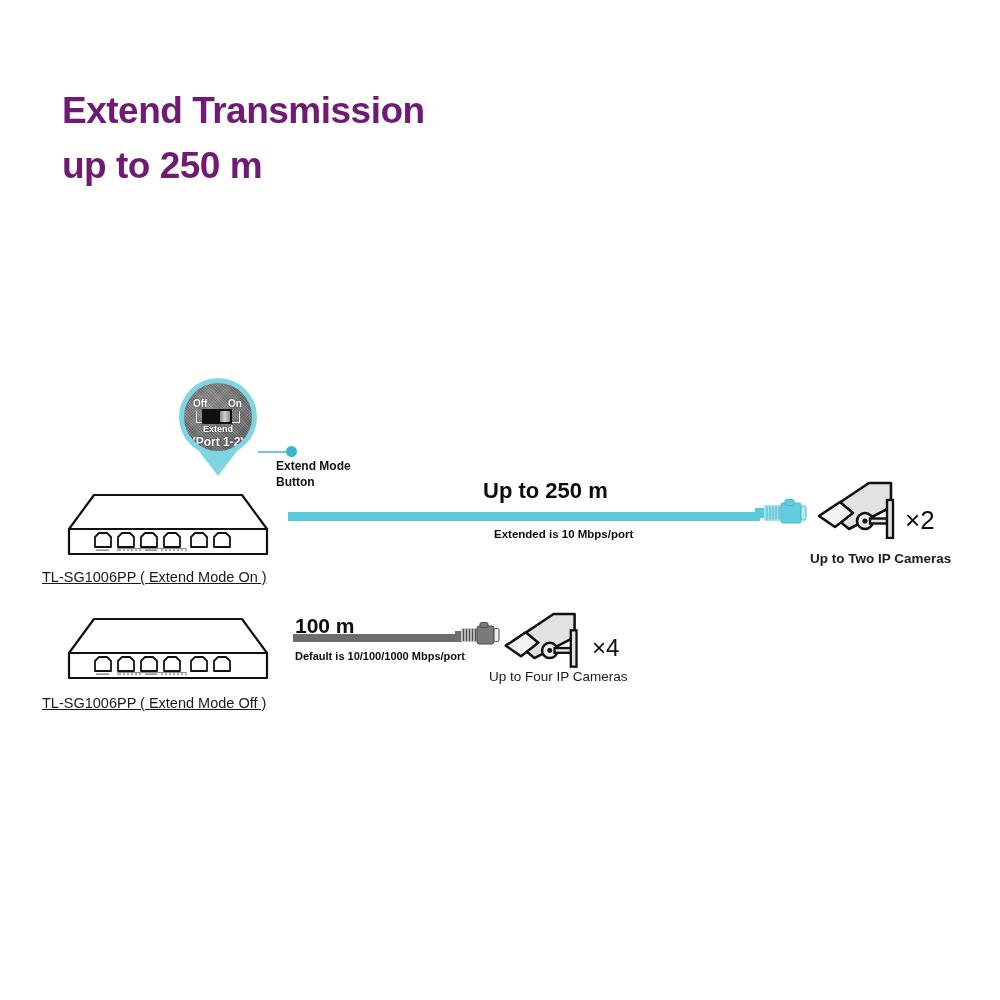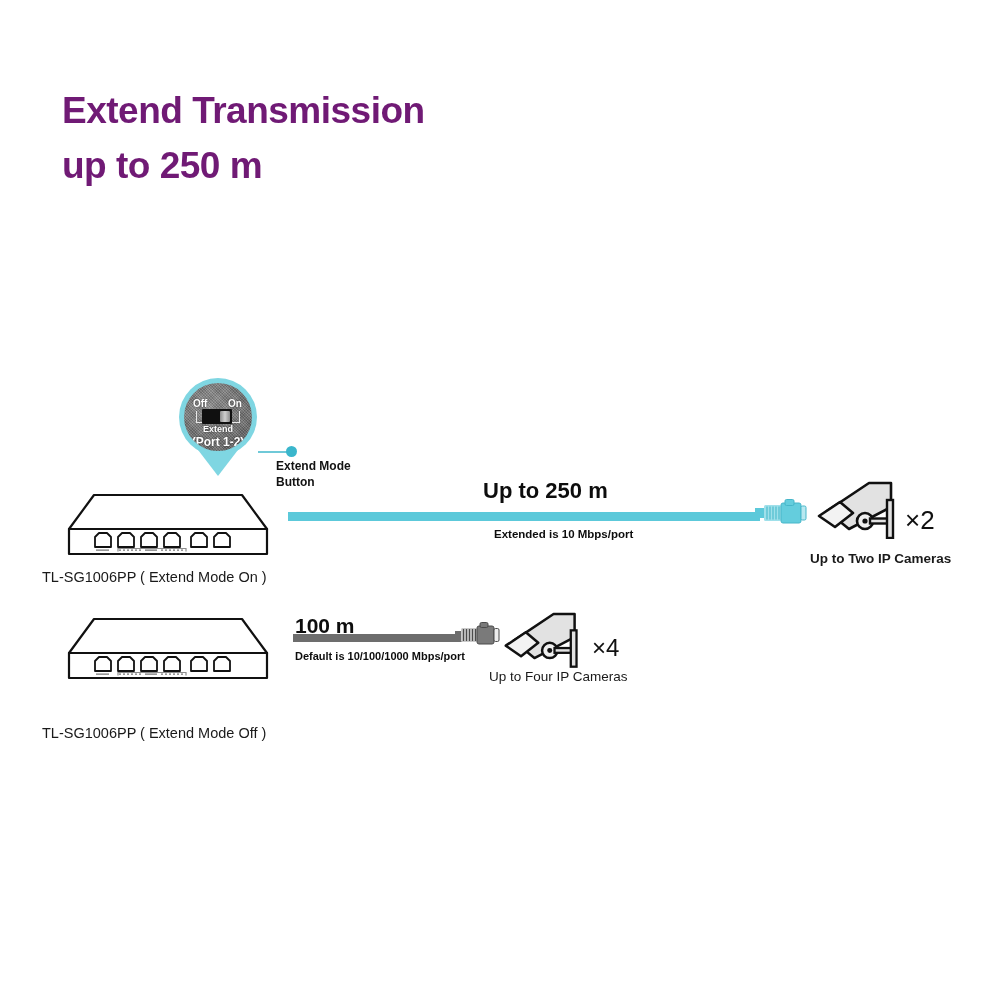--- a/index.html
+++ b/index.html
@@ -135,25 +135,26 @@
     margin-top: 17px;
   }
 
   
   .device { position: absolute; }
   .device-caption {
     position: absolute;
     font-size: 14.5px;
     color: #1a1a1a;
     white-space: nowrap;
+    text-decoration: underline;
   }
   #device-on   { left: 60px; top: 490px; }
   #device-off  { left: 60px; top: 614px; }
   #caption-on  { left: 42px; top: 569px; }
-  #caption-off { left: 42px; top: 725px; text-align: center; }
+  #caption-off { left: 42px; top: 695px; text-align: center; }
 
   
   .dist-label {
     position: absolute;
     font-weight: 700;
     color: #0d0d0d;
     white-space: nowrap;
   }
   .rate-label {
     position: absolute;

